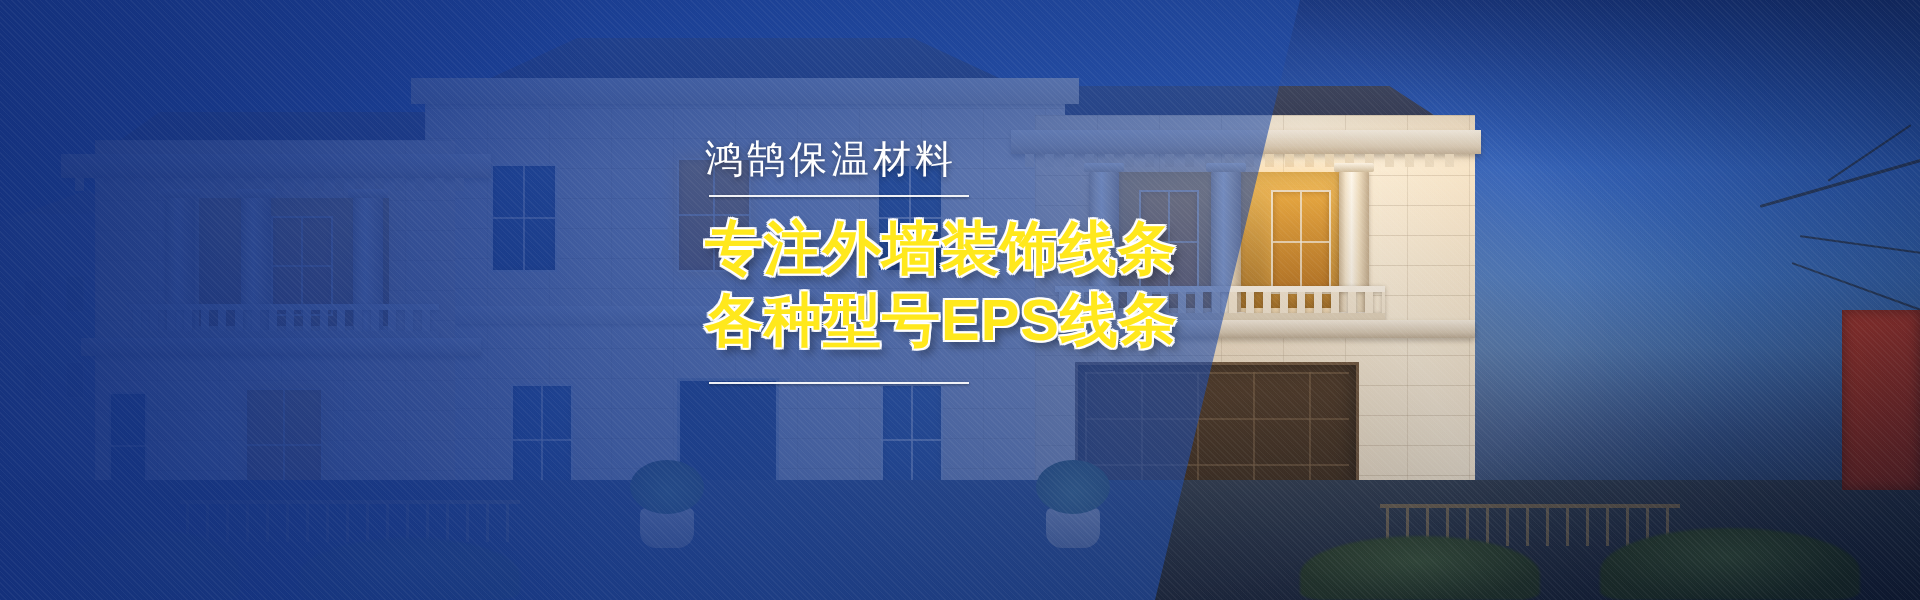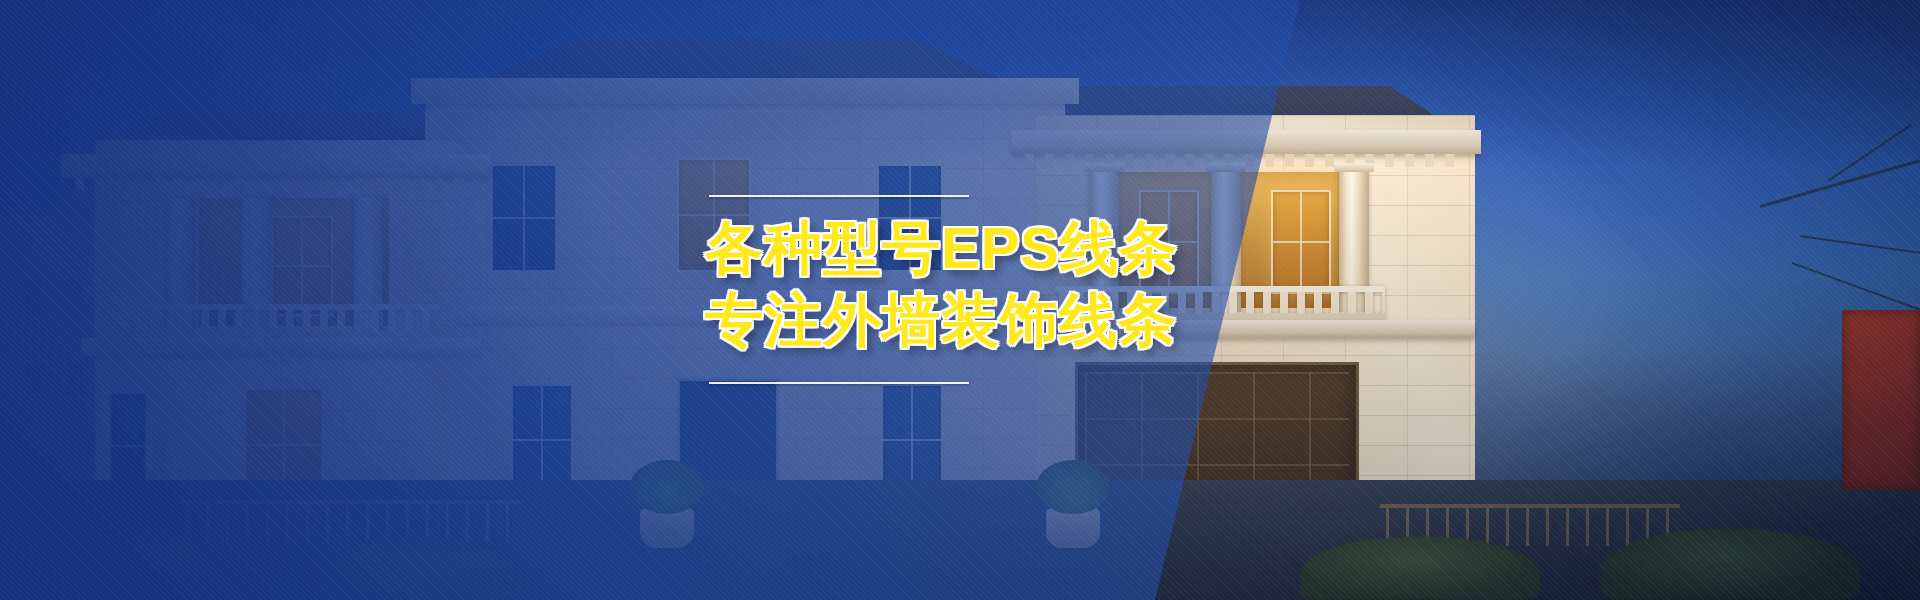--- a/index.html
+++ b/index.html
@@ -539,25 +539,26 @@
     <div class="photo-tone"></div>
     <div class="vignette"></div>
   </div>
 
   <div class="overlay-panel"></div>
   <div class="overlay-panel-2"></div>
   <div class="hatch"></div>
 
   <div class="content">
 
+    <div class="brand">鸿鹄保温材料</div>
 
     <div class="rule rule-top"></div>
 
     <div class="headline">
+      <span class="headline-line">专注外墙装饰线条</span>
       <span class="headline-line">各种型号EPS线条</span>
-      <span class="headline-line">专注外墙装饰线条</span>
     </div>
 
     <div class="rule rule-bottom"></div>
 
   </div>
 
 </div>
 
 </body></html>

